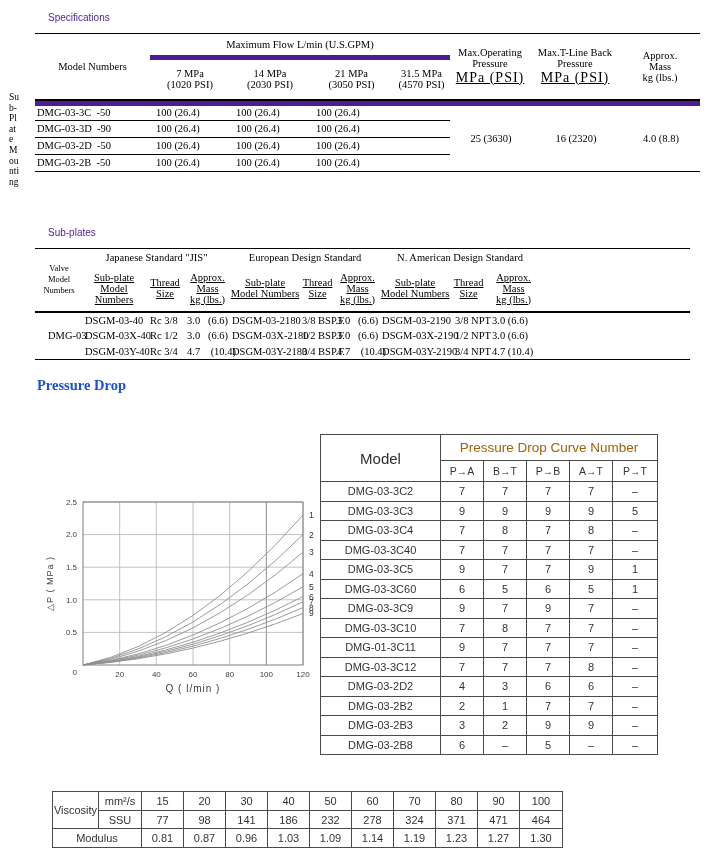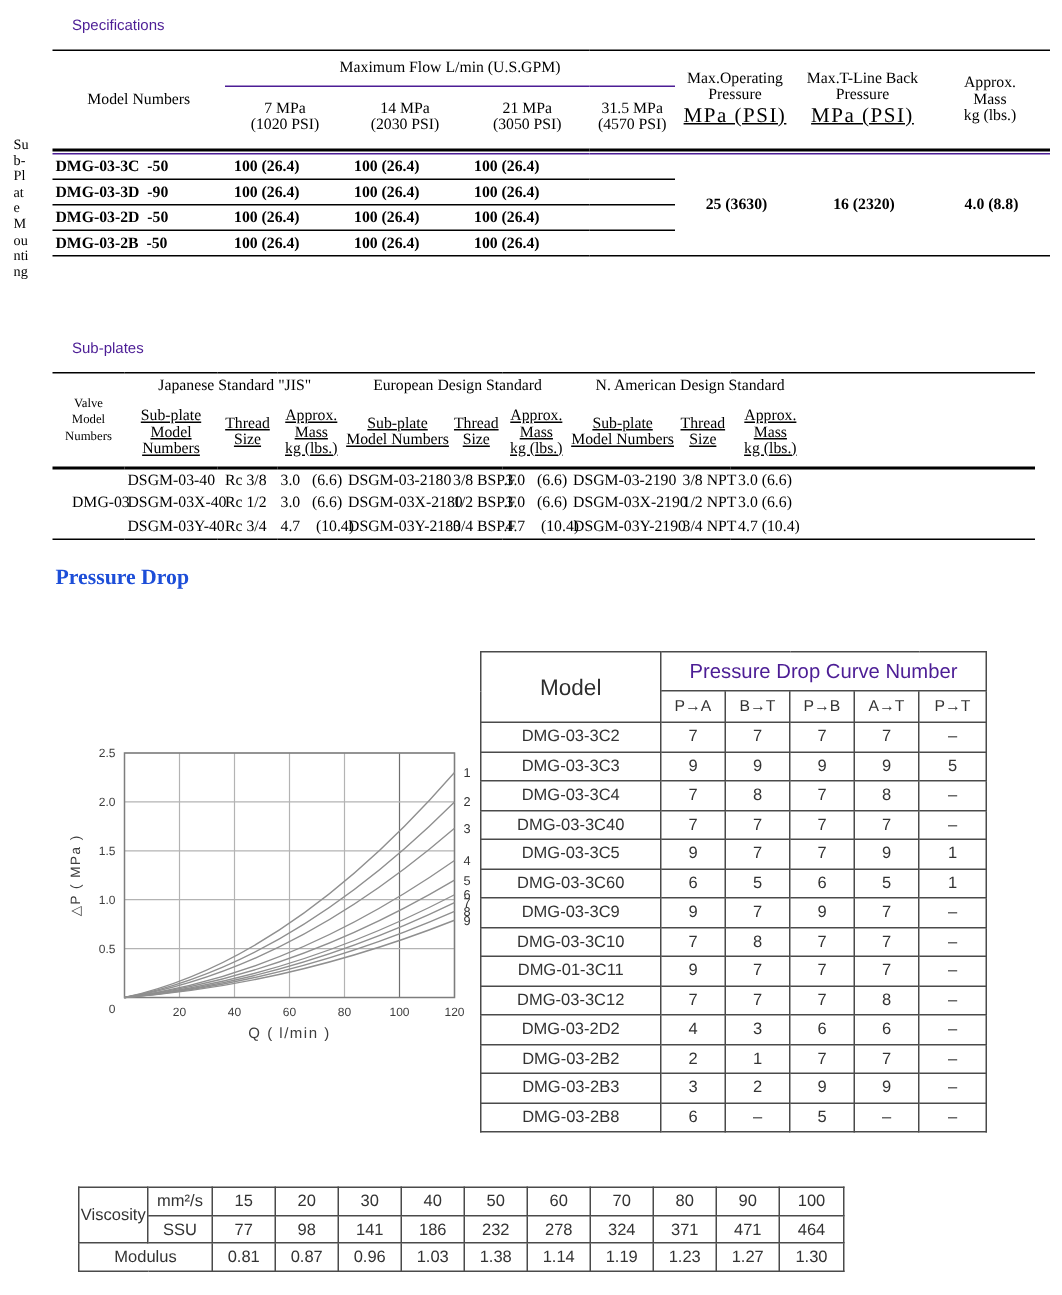--- a/index.html
+++ b/index.html
@@ -13,29 +13,29 @@
   #pd-heading{position:absolute;left:37px;top:377px;font-family:"Liberation Serif",serif;
               font-weight:bold;font-size:14.5px;color:#1d4ed8;}
 
   
   .doc-table{border-collapse:collapse;table-layout:fixed;position:absolute;
              font-family:"Liberation Serif",serif;font-size:10.5px;color:#000;
              border-top:1.6px solid #000;}
   .doc-table th{font-weight:normal;vertical-align:middle;text-align:center;padding:0;}
   .doc-table td{padding:0 0 0 2px;text-align:left;vertical-align:middle;}
   .hb{border-bottom:2.3px solid #000;}   
-  .ub{border-bottom:1px solid #4c1d95;}     
+  .ub{border-bottom:5px solid #4c1d95;}     
   .rb{border-bottom:1px solid #000;}
   .bb{border-bottom:1.6px solid #000;}   
   .ctr{text-align:center !important;}
   .unit{font-size:14px;letter-spacing:1px;margin-top:1px;text-decoration:underline;}
   #spec-table{left:35px;top:33px;width:665px;}
   #spec-table thead tr:first-child{height:24px;}
   #spec-table thead tr:last-child{height:42px;}
-  #spec-table tbody tr{height:17px;font-weight:bold;}
+  #spec-table tbody tr{height:17px;}
   #spec-table tbody tr.rulerow{height:3px;}
   #spec-table tbody tr.rulerow td{padding:0;}
   #spec-table td.fv{padding-left:6px;}
   #side-label{position:absolute;left:9px;top:92px;width:27px;font-size:9.5px;
               line-height:10.6px;white-space:pre-line;color:#000;}
 
   #sub-table{left:35px;top:248px;width:655px;}
   #sub-table thead tr:first-child{height:17px;}
   #sub-table thead tr:last-child{height:46px;text-decoration:underline;}
   #sub-table tbody tr{height:16px;}
@@ -48,21 +48,21 @@
   .grid-table{border-collapse:collapse;table-layout:fixed;position:absolute;
               font-family:"Liberation Sans",sans-serif;color:#333;
               border:1.5px solid #4a4a4a;}
   .grid-table th,.grid-table td{border:1px solid #4a4a4a;text-align:center;
               vertical-align:middle;padding:0;font-weight:normal;}
   #curve-table{left:320px;top:434px;width:337px;font-size:11px;}
   #curve-table thead tr:first-child{height:26px;}
   #curve-table thead tr:last-child{height:21px;}
   #curve-table tbody tr{height:19.5px;}
   .model-h{font-size:15px;color:#2e2e2e;}
-  .group-h{font-size:13.5px;color:#4c1d95;}
+  .group-h{font-size:13.5px;color:#a16207;}
   .arrow-h{font-size:10.5px;}
 
   #visc-table{left:52px;top:791px;width:510px;font-size:11px;}
   #visc-table tr{height:18.7px;}
 
   
   #pd-chart{position:absolute;left:40px;top:474px;}
 </style>
 </head>
 <body>
@@ -485,21 +485,21 @@
         <td>371</td>
         <td>471</td>
         <td>464</td>
       </tr>
       <tr>
         <td colspan="2">Modulus</td>
         <td>0.81</td>
         <td>0.87</td>
         <td>0.96</td>
         <td>1.03</td>
-        <td>1.38</td>
+        <td>1.09</td>
         <td>1.14</td>
         <td>1.19</td>
         <td>1.23</td>
         <td>1.27</td>
         <td>1.30</td>
       </tr>
     </tbody>
   </table>
 
 </div>

